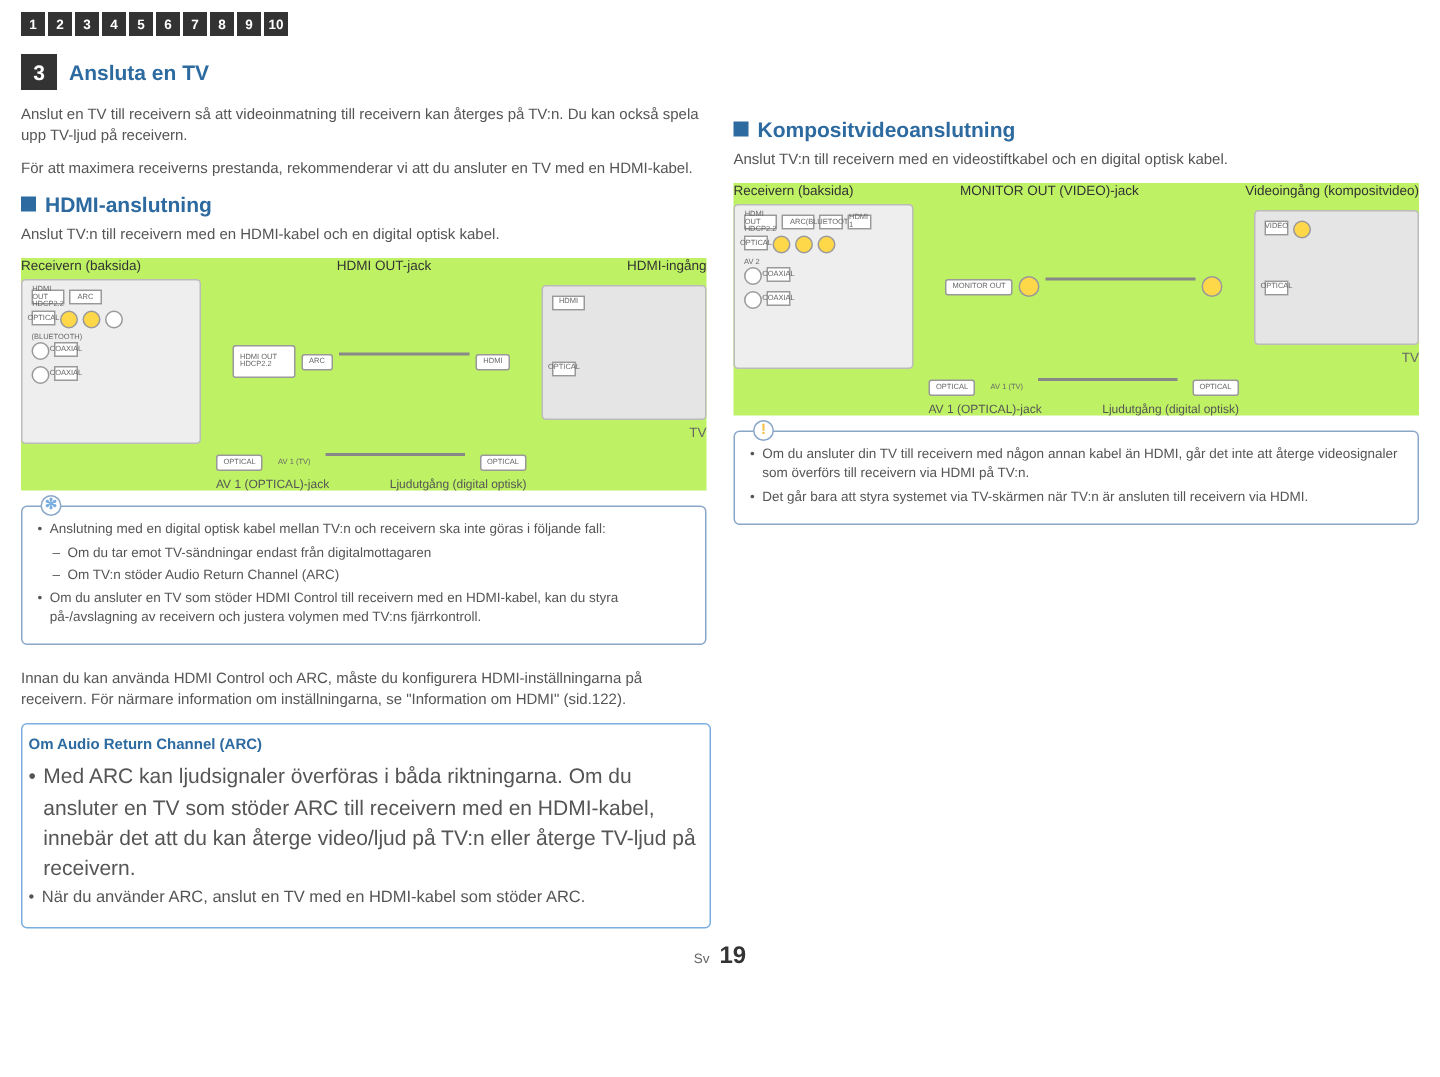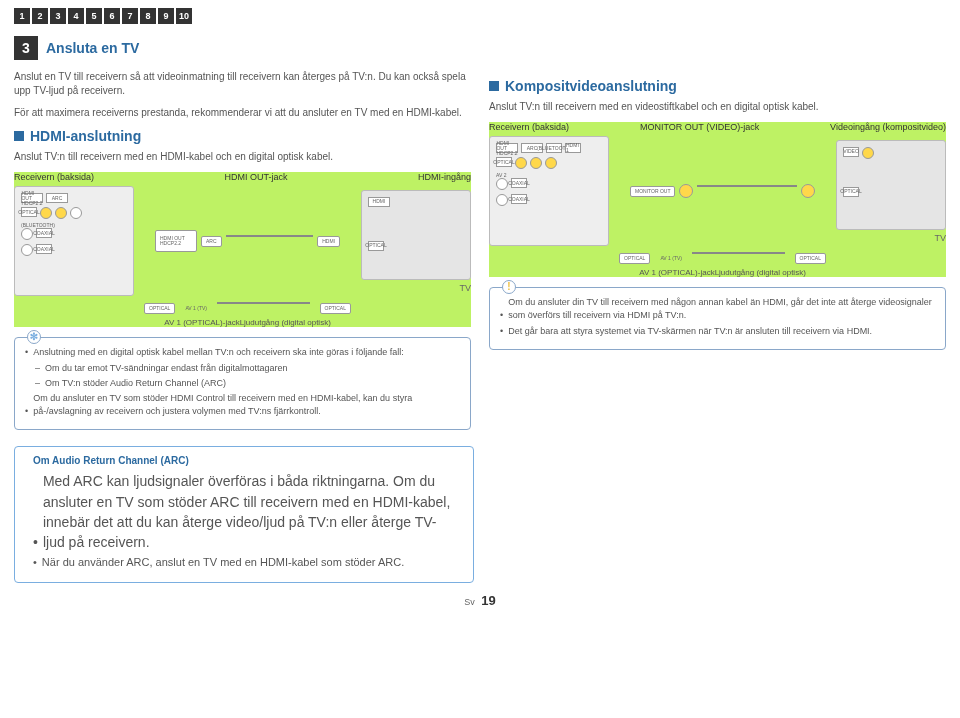--- a/index.html
+++ b/index.html
@@ -73,32 +73,32 @@
     margin-bottom: 10px;
   }
   .notebox .notch {
     position: absolute; width: 14px; height: 14px; border-radius: 50%;
     background: #fff; border: 1px solid #8aa7c9; top: -8px; left: 12px;
     display: flex; align-items: center; justify-content: center; font-weight: bold;
     color: #f0a030; font-size: 10px;
   }
   .notebox .notch.ex { color: #f0c040; }
   .notebox .notch.star::before { content: "✻"; font-size: 10px; color: #7aaee0; }
-  .bullet { display: flex; gap: 5px; margin-bottom: 3px; align-items: flex-end; }
+  .bullet { display: flex; gap: 5px; margin-bottom: 3px; }
   .bullet::before { content: "•"; }
   .subbul { display: flex; gap: 5px; margin: 2px 0 2px 10px; }
   .subbul::before { content: "–"; }
   .fullw { margin-top: 6px; }
   .bluebox {
-    border: 1px solid #7aaee0; border-radius: 4px; padding: 8px 18px; margin-bottom: 8px;
+    border: 1px solid #7aaee0; border-radius: 4px; padding: 8px 4px; margin-bottom: 8px;
   }
   .bluebox .bhead { color: #2c6aa0; font-size: 10px; font-weight: bold; margin-bottom: 5px; }
   .foot { text-align: center; margin-top: 10px; font-size: 9px; color: #666; }
-  .foot b { font-size: 13px; color: #333; margin-left: 4px; text-align: right; }
-  .jack-labels { display:flex; justify-content:center; font-size:8px; color:#555; margin-top:4px; }
+  .foot b { font-size: 16px; color: #333; margin-left: 4px; text-align: right; }
+  .jack-labels { display:flex; justify-content:space-between; font-size:8px; color:#555; margin-top:4px; }
   .jack-labels span { flex:0 0 auto; }
 </style>
 </head>
 <body>
 
 <div class="pgnav">
   <div class="num">1</div>
   <div class="num">2</div>
   <div class="num">3</div>
   <div class="num">4</div>
@@ -333,20 +333,21 @@
         </div>
       <div class="bullet">
           <span>Det går bara att styra systemet via TV-skärmen när TV:n är ansluten till receivern via HDMI.</span>
         </div>
     </div>
 
   </div>
 </div>
 
 <div class="fullw" style="max-width:460px">
+  <p class="para">Innan du kan använda HDMI Control och ARC, måste du konfigurera HDMI-inställningarna på receivern. För närmare information om inställningarna, se "Information om HDMI" (sid.122).</p>
 
   <div class="bluebox">
     <div class="bhead">Om Audio Return Channel (ARC)</div>
     <div class="bullet" style="font-size:14px;color:#555;line-height:1.45">
         <span>Med ARC kan ljudsignaler överföras i båda riktningarna. Om du ansluter en TV som stöder ARC till receivern med en HDMI-kabel, innebär det att du kan återge video/ljud på TV:n eller återge TV-ljud på receivern.</span>
       </div>
     <div class="bullet" style="font-size:11px;color:#555;line-height:1.45">
         <span>När du använder ARC, anslut en TV med en HDMI-kabel som stöder ARC.</span>
       </div>
   </div>

